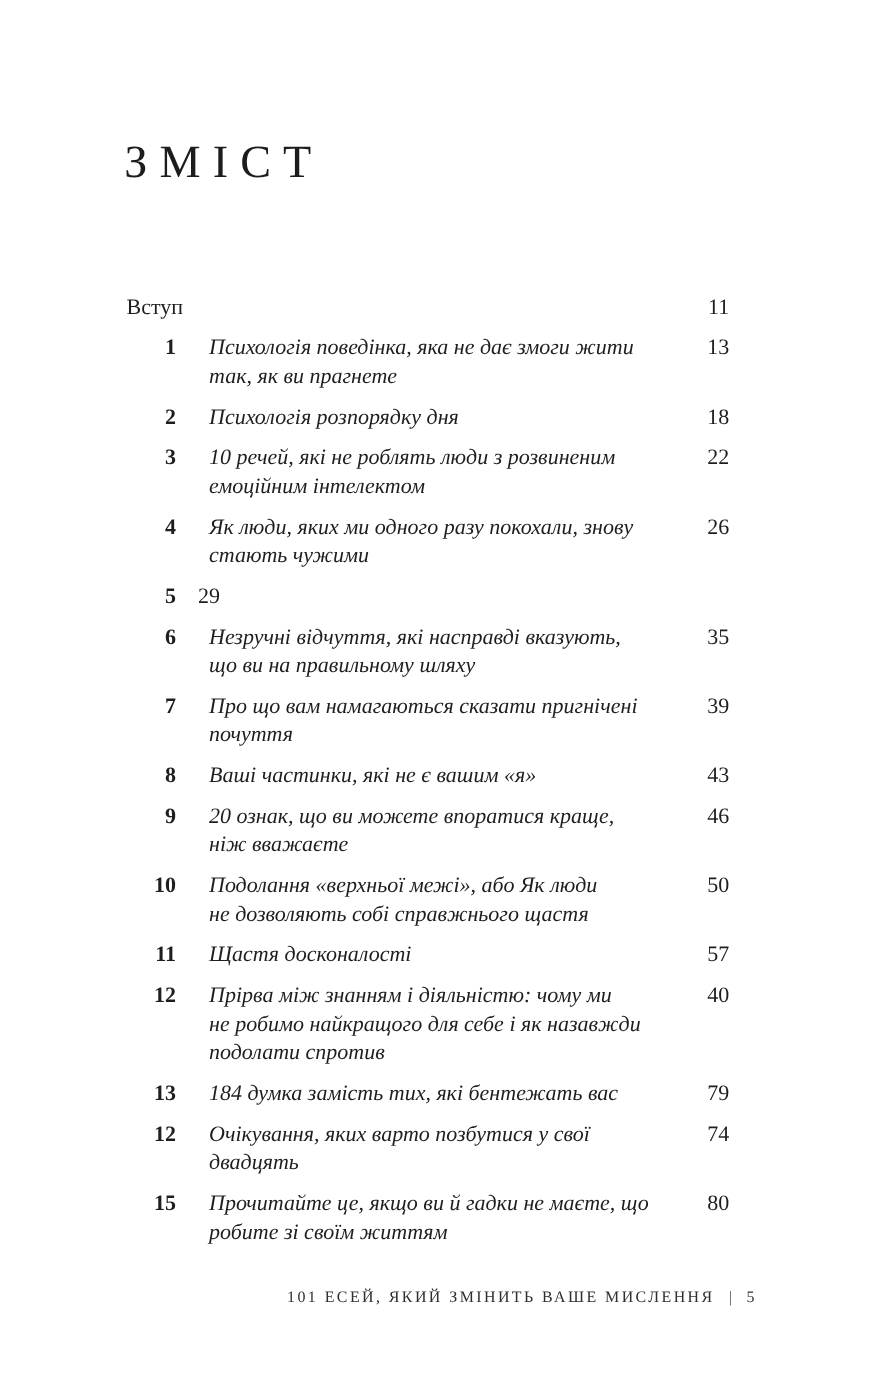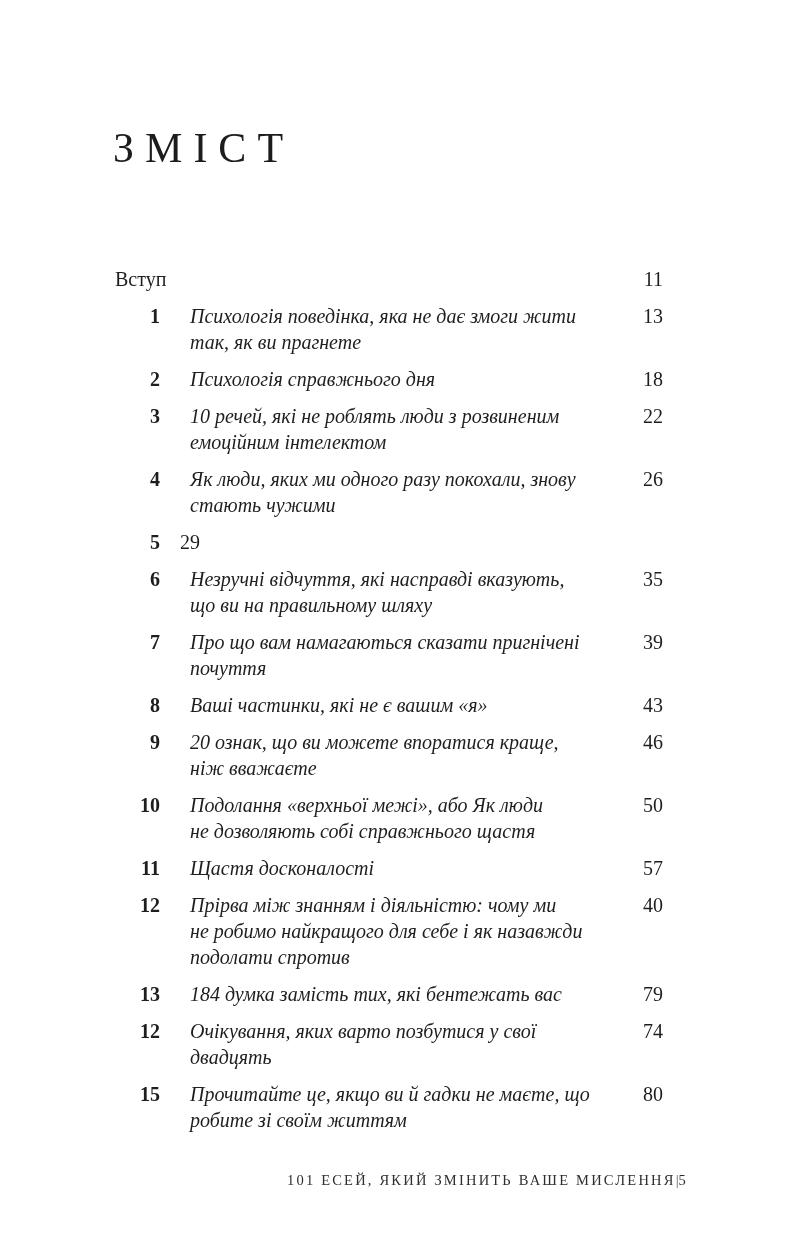--- a/index.html
+++ b/index.html
@@ -67,21 +67,21 @@
   }
   .footer {
     position: absolute;
     right: 112px;
     top: 1172px;
     font-size: 14.5px;
     letter-spacing: 2.2px;
     color: #2e2e2e;
     display: flex;
     align-items: flex-start;
-    gap: 0;
+    gap: 13px;
     white-space: nowrap;
   }
   .footer .divider {
     color: #555;
     letter-spacing: 0;
   }
 </style>
 </head>
 <body>
 
@@ -98,21 +98,21 @@
 
     <div class="row">
       <span class="num">1</span>
       <span class="ttl">Психологія поведінка, яка не дає змоги жити
 так, як ви прагнете</span>
       <span class="pg">13</span>
     </div>
 
     <div class="row">
       <span class="num">2</span>
-      <span class="ttl">Психологія справжнього дня</span>
+      <span class="ttl">Психологія розпорядку дня</span>
       <span class="pg">18</span>
     </div>
 
     <div class="row">
       <span class="num">3</span>
       <span class="ttl">10 речей, які не роблять люди з розвиненим
 емоційним інтелектом</span>
       <span class="pg">22</span>
     </div>
 

